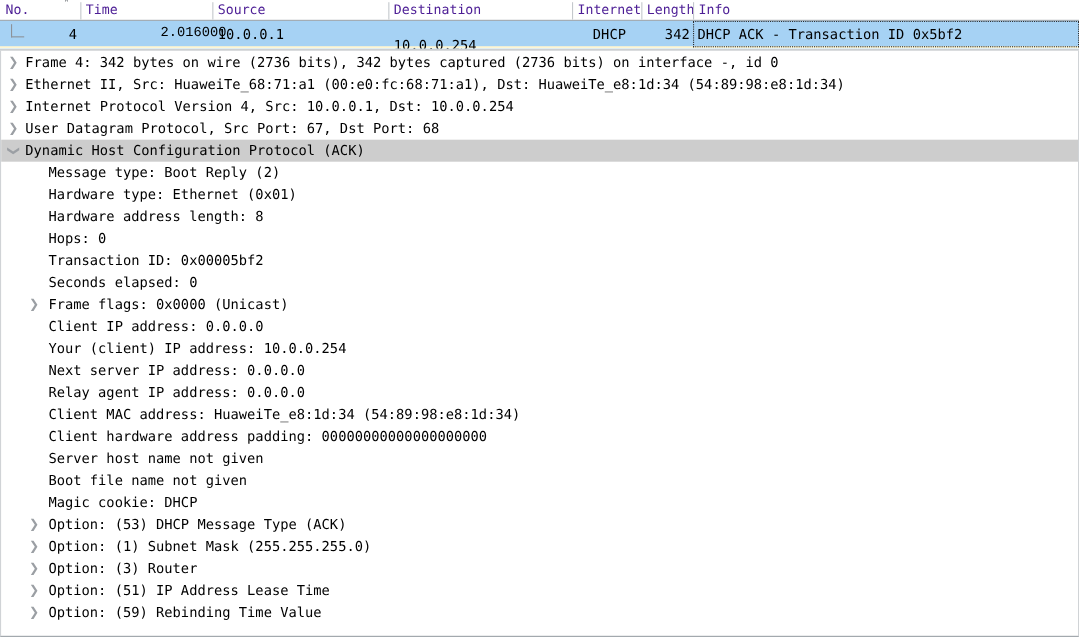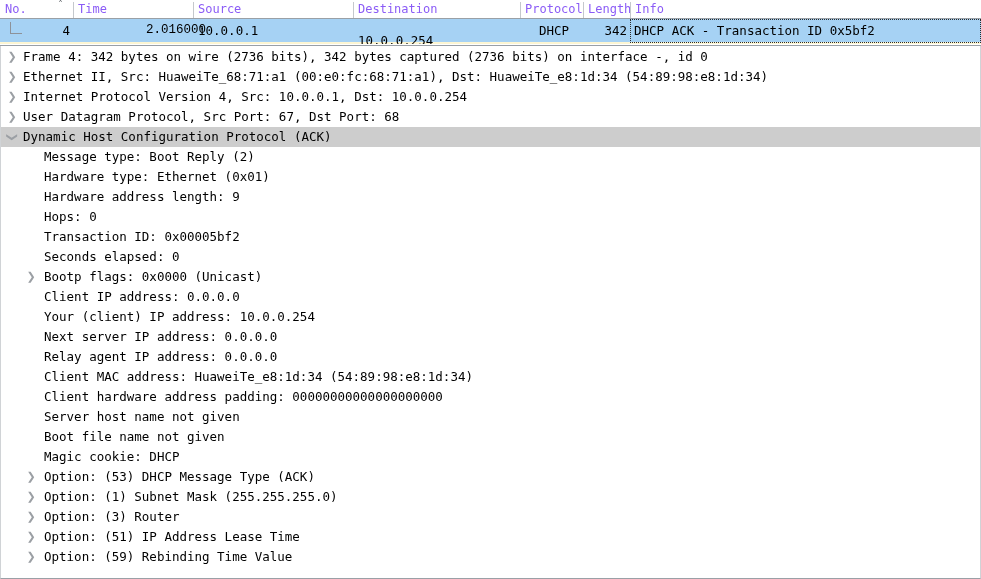--- a/index.html
+++ b/index.html
@@ -41,21 +41,21 @@
     border-bottom: 1px solid #9aa0a6;
     overflow: hidden;
   }
   .hcell {
     position: absolute;
     top: 0;
     height: 19px;
     line-height: 19px;
     font-size: 12px;
     font-family: "DejaVu Sans Mono", "Liberation Mono", monospace;
-    color: #8b5cf6;
+    color: #4c1d95;
     padding-left: 5px;
     box-sizing: border-box;
     white-space: nowrap;
     overflow: hidden;
   }
   .hdiv {
     position: absolute;
     top: 2px;
     width: 1px;
     height: 16px;
@@ -164,21 +164,21 @@
 
     <div class="plist-header">
         <div class="hcell" style="left: 0px; width: 73px;">No.</div>
         <div class="sort-caret" style="left: 55px;">˄</div>
         <div class="hcell" style="left: 73px; width: 120px;">Time</div>
         <div class="hdiv" style="left: 73px;"></div>
         <div class="hcell" style="left: 193px; width: 160px;">Source</div>
         <div class="hdiv" style="left: 193px;"></div>
         <div class="hcell" style="left: 353px; width: 167px;">Destination</div>
         <div class="hdiv" style="left: 353px;"></div>
-        <div class="hcell" style="left: 520px; width: 63px;">Protocol</div>
+        <div class="hcell" style="left: 520px; width: 63px;">Internet</div>
         <div class="hdiv" style="left: 520px;"></div>
         <div class="hcell" style="left: 583px; width: 47px;">Length</div>
         <div class="hdiv" style="left: 583px;"></div>
         <div class="hcell" style="left: 630px; width: 351px;">Info</div>
         <div class="hdiv" style="left: 630px;"></div>
       </div>
 
     <div class="plist-row">
       <div class="tree-elbow"></div>
       <div class="rowunder"></div>
@@ -214,34 +214,34 @@
         <span class="twisty" style="transform: rotate(90deg);">❯</span>
         <span class="dlabel">Dynamic Host Configuration Protocol (ACK)</span>
       </div>
       <div class="drow lvl1">
         <span class="dlabel">Message type: Boot Reply (2)</span>
       </div>
       <div class="drow lvl1">
         <span class="dlabel">Hardware type: Ethernet (0x01)</span>
       </div>
       <div class="drow lvl1">
-        <span class="dlabel">Hardware address length: 9</span>
+        <span class="dlabel">Hardware address length: 8</span>
       </div>
       <div class="drow lvl1">
         <span class="dlabel">Hops: 0</span>
       </div>
       <div class="drow lvl1">
         <span class="dlabel">Transaction ID: 0x00005bf2</span>
       </div>
       <div class="drow lvl1">
         <span class="dlabel">Seconds elapsed: 0</span>
       </div>
       <div class="drow lvl1">
         <span class="twisty" style="transform: none;">❯</span>
-        <span class="dlabel">Bootp flags: 0x0000 (Unicast)</span>
+        <span class="dlabel">Frame flags: 0x0000 (Unicast)</span>
       </div>
       <div class="drow lvl1">
         <span class="dlabel">Client IP address: 0.0.0.0</span>
       </div>
       <div class="drow lvl1">
         <span class="dlabel">Your (client) IP address: 10.0.0.254</span>
       </div>
       <div class="drow lvl1">
         <span class="dlabel">Next server IP address: 0.0.0.0</span>
       </div>

